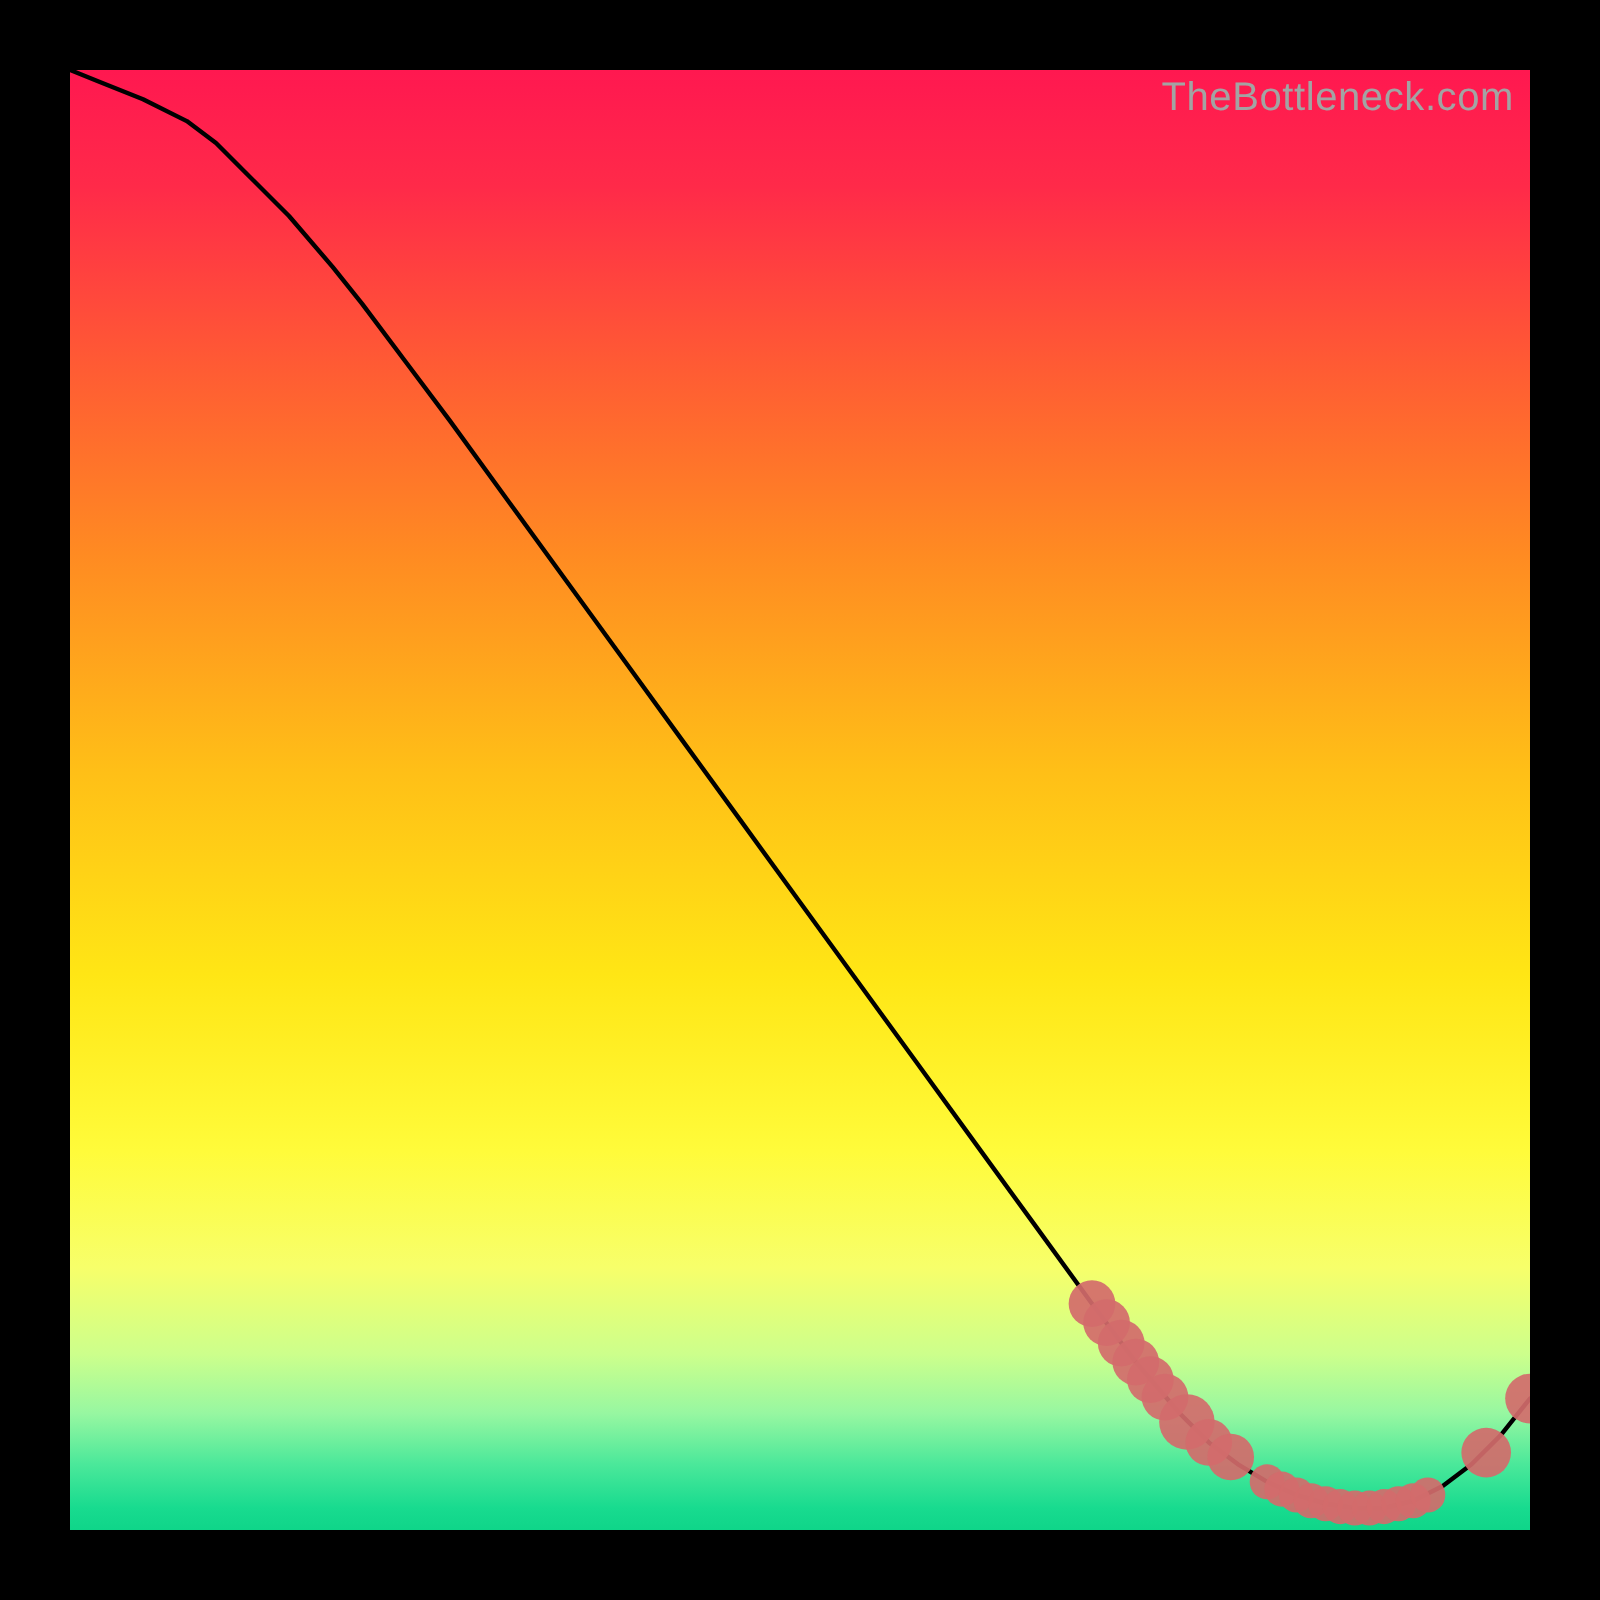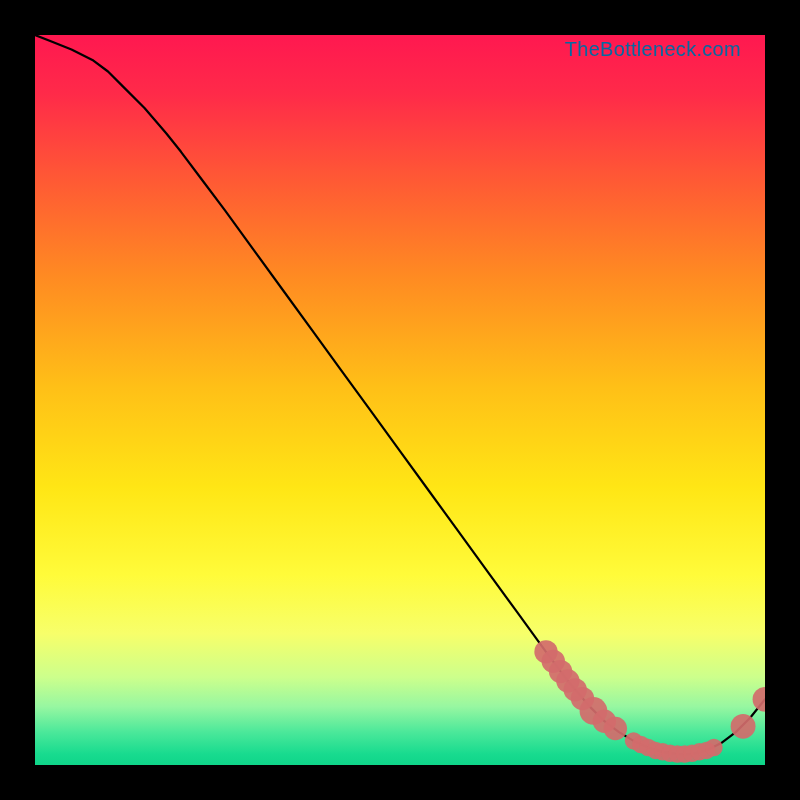--- a/index.html
+++ b/index.html
@@ -1,18 +1,18 @@
 <!DOCTYPE html>
 <html><head>
 <meta charset="utf-8">
 <style>
   html,body{margin:0;padding:0;width:800px;height:800px;background:#000;overflow:hidden;}
   .frame{position:absolute;left:35px;top:35px;width:730px;height:730px;background:#000;}
   .plot{position:absolute;left:0;top:0;width:730px;height:730px;overflow:hidden;}
-  .watermark{position:absolute;right:24px;top:4px;font:20px/1 -apple-system,Segoe UI,Helvetica,Arial,sans-serif;color:#0369a1;letter-spacing:.3px;}
+  .watermark{position:absolute;right:8px;top:4px;font:20px/1 -apple-system,Segoe UI,Helvetica,Arial,sans-serif;color:#a3a3a3;letter-spacing:.3px;}
 </style>
 </head>
 <body>
 
 <div class="frame">
   <div class="plot">
     <svg id="svg" width="730" height="730" viewBox="0 0 730 730">
         <defs>
           <linearGradient id="bg" x1="0" y1="0" x2="0" y2="1">
             <stop offset="0%" stop-color="#ff1850"></stop>

